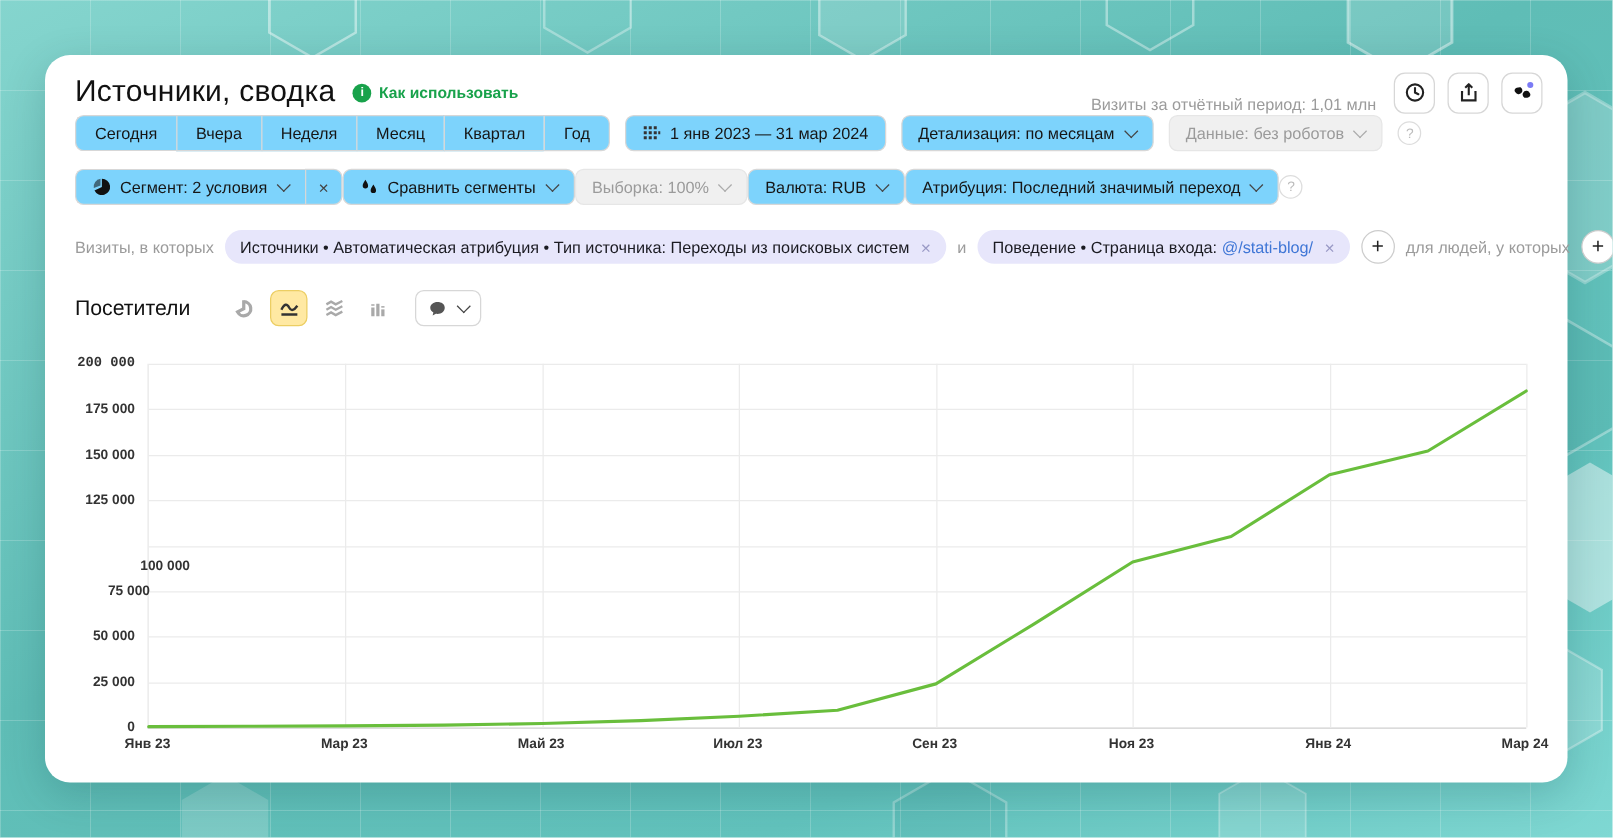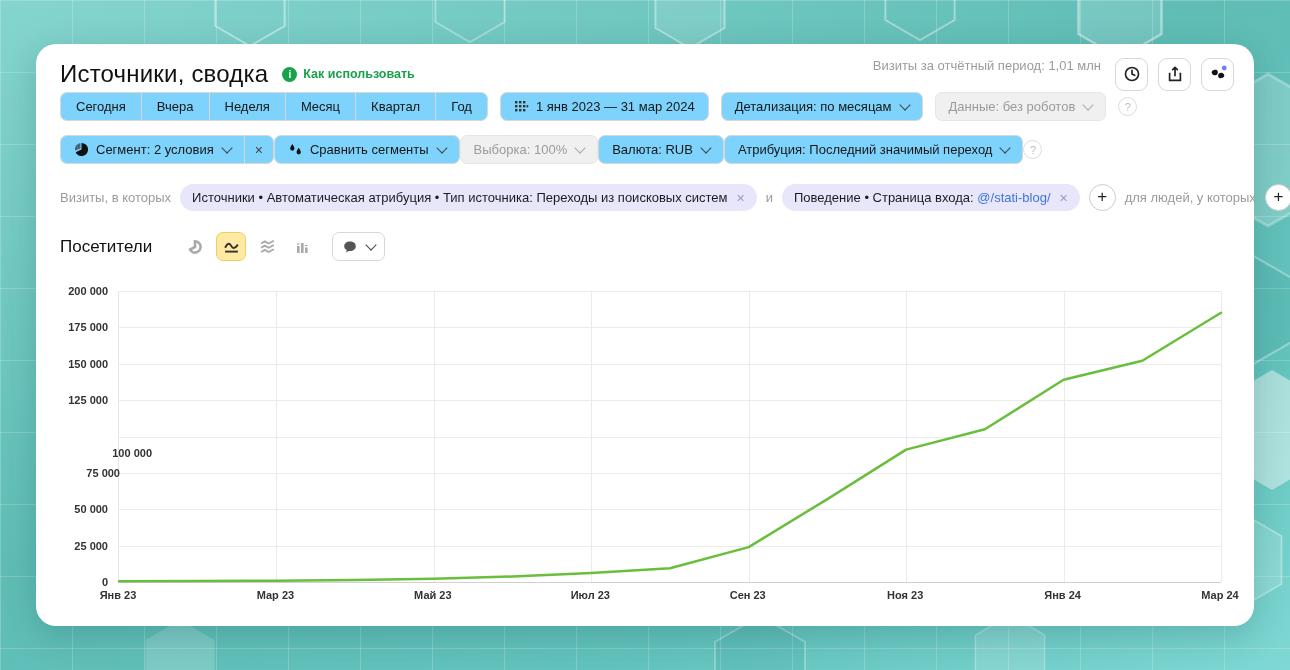--- a/index.html
+++ b/index.html
@@ -17,21 +17,21 @@
   .card{position:absolute;left:36px;top:44px;width:1218px;height:582px;background:#fff;
     border-radius:20px;box-shadow:0 10px 34px rgba(0,55,60,.20)}
 
   
   .hdr{position:absolute;left:24px;right:20px;top:12px;height:36px;display:flex;align-items:center}
   .title{font-size:24px;font-weight:500;color:#111;letter-spacing:.2px}
   .howto{display:inline-flex;align-items:center;gap:6px;margin-left:14px;cursor:pointer}
   .info{width:15px;height:15px;border-radius:50%;background:#18a24b;color:#fff;font-size:10px;
     font-weight:700;display:inline-flex;align-items:center;justify-content:center}
   .howto span.lbl{color:#18a24b;font-size:12.5px;font-weight:700}
-  .hdr-right{margin-left:auto;display:flex;align-items:flex-start;gap:10px}
+  .hdr-right{margin-left:auto;display:flex;align-items:flex-end;gap:10px}
   .visits{color:#9b9b9b;font-size:13px;margin-right:4px}
   .hbtn{width:33px;height:33px;border:1px solid #d7d7d7;border-radius:9px;background:#fff;
     display:inline-flex;align-items:center;justify-content:center;position:relative;cursor:pointer;padding:0}
 
   
   .btn{display:inline-flex;align-items:center;gap:7px;height:29px;padding:0 13px;border:1px solid #d7d7d7;
     border-radius:7px;background:#7dd3fc;font-size:13px;color:#161616;cursor:pointer;white-space:nowrap;
     font-family:"Liberation Sans",sans-serif}
   .btn.dis{background:#f0f0f0;border-color:#e6e6e6;color:#9b9b9b}
   .chev{width:7px;height:7px;border-right:1.6px solid #444;border-bottom:1.6px solid #444;
@@ -280,21 +280,21 @@
         </svg>
       </div>
   <div class="ylab" style="top: 285px;">0</div>
       <div class="ylab" style="top: 248.625px;">25 000</div>
       <div class="ylab" style="top: 212.25px;">50 000</div>
       <div class="ylab" style="top: 175.875px; padding-left: 12px;">75 000</div>
       <div class="ylab" style="top: 156px; margin-left: 44px;">100 000</div>
       <div class="ylab" style="top: 103.125px;">125 000</div>
       <div class="ylab" style="top: 66.75px;">150 000</div>
       <div class="ylab" style="top: 30.375px;">175 000</div>
-      <div class="ylab" style="top: -6px;">200 000</div>
+      <div class="ylab" style="top: -6px; font-family: Liberation Mono, monospace;">200 000</div>
       <div class="xlab" style="left: 82px;">Янв 23</div>
       <div class="xlab" style="left: 239.429px; text-align: right;">Мар 23</div>
       <div class="xlab" style="left: 396.857px;">Май 23</div>
       <div class="xlab" style="left: 554.286px;">Июл 23</div>
       <div class="xlab" style="left: 711.714px;">Сен 23</div>
       <div class="xlab" style="left: 869.143px;">Ноя 23</div>
       <div class="xlab" style="left: 1026.57px;">Янв 24</div>
       <div class="xlab" style="left: 1184px;">Мар 24</div>
     </div>
 </div>

